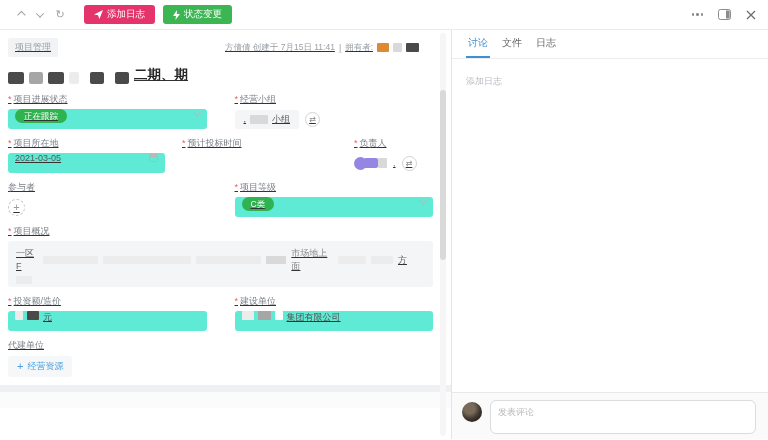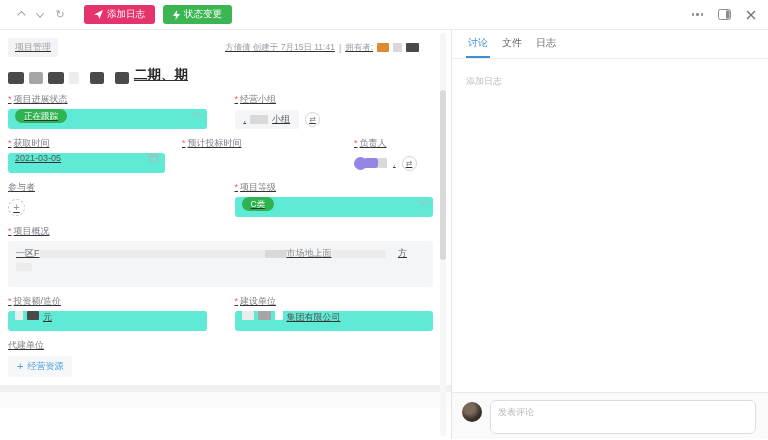--- a/index.html
+++ b/index.html
@@ -45,21 +45,21 @@
   .pill { background:#2fb350; color:#fff; font-size:8.5px; padding:2.5px 9px; border-radius:9px; line-height:1; }
   .sel-chev { margin-left:auto; }
   .cal { margin-left:auto; }
   .swap { width:15px; height:15px; border:1px solid #d2d2d2; border-radius:50%; color:#8a8a8a; font-size:8px; display:inline-flex; align-items:center; justify-content:center; cursor:pointer; background:#fff; flex:0 0 auto; }
   .grouppill { background:#f4f5f7; border-radius:3px; height:19px; display:inline-flex; align-items:center; gap:4px; padding:0 9px; font-size:9px; color:#555; }
   .inlinerow { display:flex; align-items:center; gap:6px; height:20px; }
   .addp { width:17px; height:17px; border:1px dashed #c6c6c6; border-radius:50%; color:#9a9a9a; display:flex; align-items:center; justify-content:center; font-size:11px; cursor:pointer; background:#fff; }
   .avatarblob { display:flex; align-items:center; }
   .avatarblob .c { width:13px; height:13px; border-radius:50%; background:#9486e2; margin-right:-3px; }
   .tbox { height:46px; background:#f4f5f7; border-radius:3px; padding:6px 8px; font-size:9px; color:#666; line-height:13px; }
-  .tline { display:flex; align-items:center; }
+  .tline { display:flex; align-items:center; gap:5px; }
   .reslink { color:#4aa0e0; font-size:9px; display:inline-flex; align-items:center; gap:4px; padding:4px 9px; background:#f5f7f9; border-radius:3px; cursor:pointer; margin:1px 0 0 8px; }
   .reslink .pl { font-size:11px; line-height:1; }
   .sec-gap { height:7px; background:#eef0f3; margin-top:8px; }
   .sec-hdr { display:flex; align-items:center; gap:6px; padding:8px 14px; font-size:10.5px; font-weight:bold; color:#3a3a3a; background:#fbfbfc; }
   .sb-track { position:absolute; right:5px; top:3px; bottom:3px; width:6px; background:#f6f6f6; border-radius:3px; }
   .sb-thumb { position:absolute; right:5px; top:60px; width:6px; height:170px; background:#d9d9d9; border-radius:3px; cursor:pointer; }
 
   
   .tabs { display:flex; gap:10px; padding:0 14px; border-bottom:1px solid #ececec; height:29px; }
   .tab { font-size:10px; color:#666; display:flex; align-items:center; border-bottom:2px solid transparent; cursor:pointer; padding:0 2px; }
@@ -167,21 +167,21 @@
                 <span>小组</span>
               </span>
               <span class="swap">⇄</span>
             </div>
           </div>
         </div>
 
 
         <div class="grid3">
           <div class="fld">
-            <div class="flabel req">获取时间</div>
+            <div class="flabel req">项目所在地</div>
             <div class="fbox">
               <span>2021-03-05</span>
               <span class="cal">
                 <svg width="9" height="9" viewBox="0 0 9 9">
                     <rect x="0.5" y="1.5" width="8" height="7" rx="1" fill="none" stroke="#b5b5b5"></rect>
                     <path d="M2.5 0.5 V2.5 M6.5 0.5 V2.5 M0.5 3.5 H8.5" stroke="#b5b5b5"></path>
                   </svg>
               </span>
             </div>
           </div>

